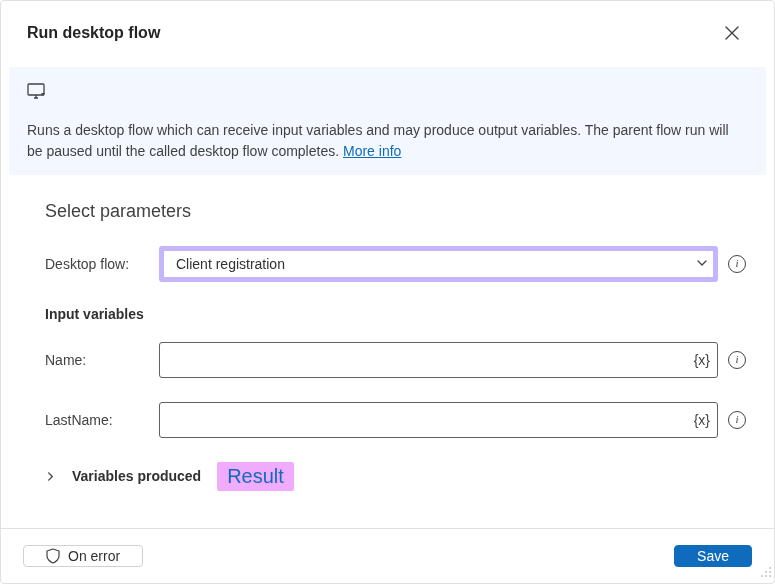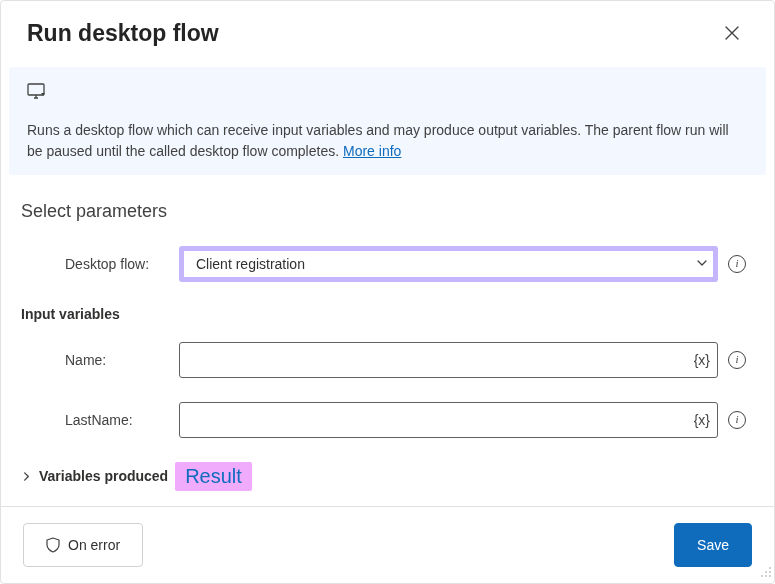--- a/index.html
+++ b/index.html
@@ -20,21 +20,21 @@
     flex-direction: column;
     position: relative;
   }
   .header {
     display: flex;
     align-items: center;
     justify-content: space-between;
     padding: 16px 26px 10px 26px;
   }
   .title {
-    font-size: 23px;
+    font-size: 16px;
     font-weight: 600;
     color: #242424;
   }
   .close-btn {
     width: 32px;
     height: 32px;
     display: flex;
     align-items: center;
     justify-content: center;
     cursor: pointer;
@@ -58,35 +58,34 @@
     flex-shrink: 0;
     margin-top: 2px;
     color: #424242;
   }
   .info-banner a {
     color: #0f6cbd;
     text-decoration: underline;
   }
   .body {
     flex: 1 1 auto;
-    padding: 26px 28px 0 20px;
+    padding: 26px 28px 0 44px;
     overflow: auto;
   }
   .section-heading {
     font-size: 18px;
     font-weight: 400;
     color: #424242;
     margin-bottom: 24px;
   }
   .field-row {
     display: flex;
     align-items: center;
     gap: 10px;
     margin-bottom: 24px;
-    margin-left: 44px;
   }
   .field-label {
     width: 104px;
     flex-shrink: 0;
     color: #424242;
   }
   .select-wrap {
     flex: 1 1 auto;
     position: relative;
   }
@@ -146,21 +145,21 @@
     height: 36px;
     border: 1px solid #616161;
     border-radius: 3px;
     padding: 0 36px 0 12px;
     font: inherit;
     background: #fff;
   }
   .vars-produced {
     display: flex;
     align-items: center;
-    gap: 7px;
+    gap: 16px;
     margin-top: 10px;
   }
   .expand-chevron {
     color: #424242;
     cursor: pointer;
     display: flex;
     align-items: center;
   }
   .vars-produced-label {
     font-weight: 600;
@@ -178,21 +177,21 @@
     border-top: 1px solid #e1e1e1;
     padding: 16px 22px;
     display: flex;
     align-items: center;
     justify-content: space-between;
   }
   .footer-right {
     display: flex;
   }
   .btn {
-    height: 44px;
+    height: 22px;
     padding: 0 22px;
     border-radius: 4px;
     font: inherit;
     cursor: pointer;
     display: inline-flex;
     align-items: center;
     gap: 8px;
     background: #fff;
     border: 1px solid #d1d1d1;
     color: #323130;

